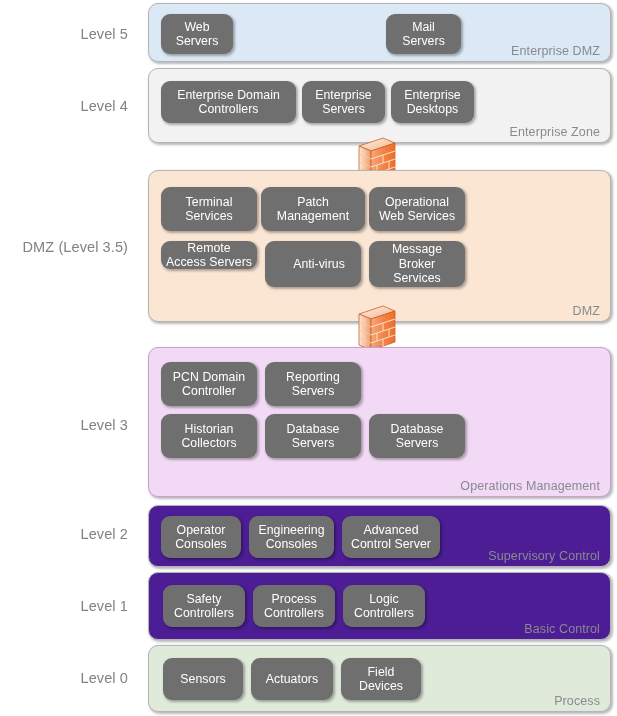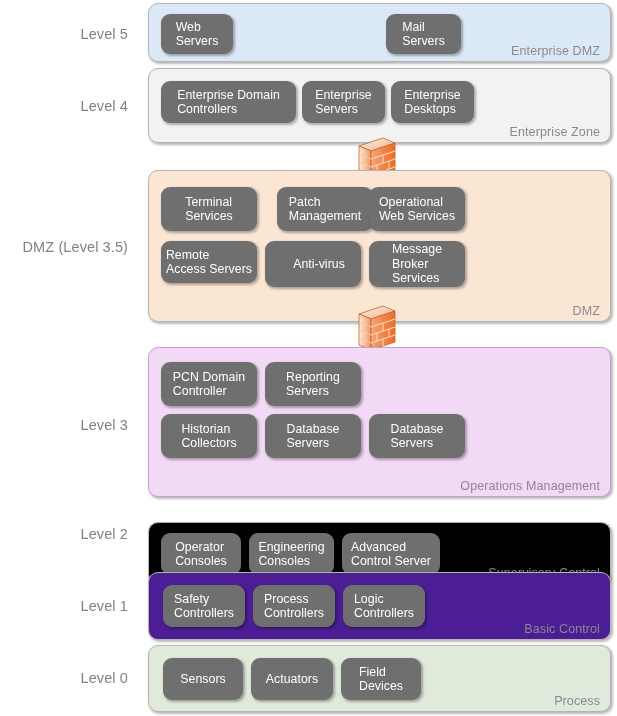--- a/index.html
+++ b/index.html
@@ -54,21 +54,21 @@
 
   
   .node {
     position: absolute;
     box-sizing: border-box;
     background: #706f6f;
     border-radius: 9px;
     color: #ffffff;
     font-size: 12.3px;
     line-height: 1.18;
-    text-align: left;
+    text-align: center;
     display: flex;
     align-items: center;
     justify-content: center;
     padding: 2px 4px;
     box-shadow: 1.5px 1.5px 2.5px rgba(0,0,0,0.30);
     letter-spacing: 0.05px;
   }
   .node span { display: block; white-space: pre-line; }
 
   
@@ -162,29 +162,29 @@
         <line x1="10" y1="30" x2="10" y2="37"></line>
       </g>
     </svg>
   </div>
 
   <div class="zone" style="top:170px; height:152px; background:#fbe5d3;">
     <div class="node" style="left:12px;  top:16px; width:96px; height:44px;">
       <span>Terminal
 Services</span>
     </div>
-    <div class="node" style="left:128px; top:16px; width:96px; height:44px;">
+    <div class="node" style="left:112px; top:16px; width:104px; height:44px;">
       <span>Patch
 Management</span>
     </div>
     <div class="node" style="left:220px; top:16px; width:96px; height:44px;">
       <span>Operational
 Web Services</span>
     </div>
-    <div class="node" style="left:12px;  top:70px; width:96px; height:42px;">
+    <div class="node" style="left:12px;  top:70px; width:96px; height:28px;">
       <span>Remote
 Access Servers</span>
     </div>
     <div class="node" style="left:116px; top:70px; width:96px; height:46px;padding-left:16px;">
       <span>Anti-virus</span>
     </div>
     <div class="node" style="left:220px; top:70px; width:96px; height:46px;">
       <span>Message
 Broker
 Services</span>
@@ -248,21 +248,21 @@
       <span>Database
 Servers</span>
     </div>
     <div class="node" style="left:220px; top:66px; width:96px; height:44px;">
       <span>Database
 Servers</span>
     </div>
     <div class="zone-caption">Operations Management</div>
   </div>
 
-  <div class="zone" style="top:522px; height:62px; background:#000000;">
+  <div class="zone" style="top:505px; height:62px; background:#4c1d95;">
     <div class="node" style="left:12px;  top:10px; width:80px; height:42px;">
       <span>Operator
 Consoles</span>
     </div>
     <div class="node" style="left:100px; top:10px; width:85px; height:42px;">
       <span>Engineering
 Consoles</span>
     </div>
     <div class="node" style="left:193px; top:10px; width:98px; height:42px;">
       <span>Advanced

